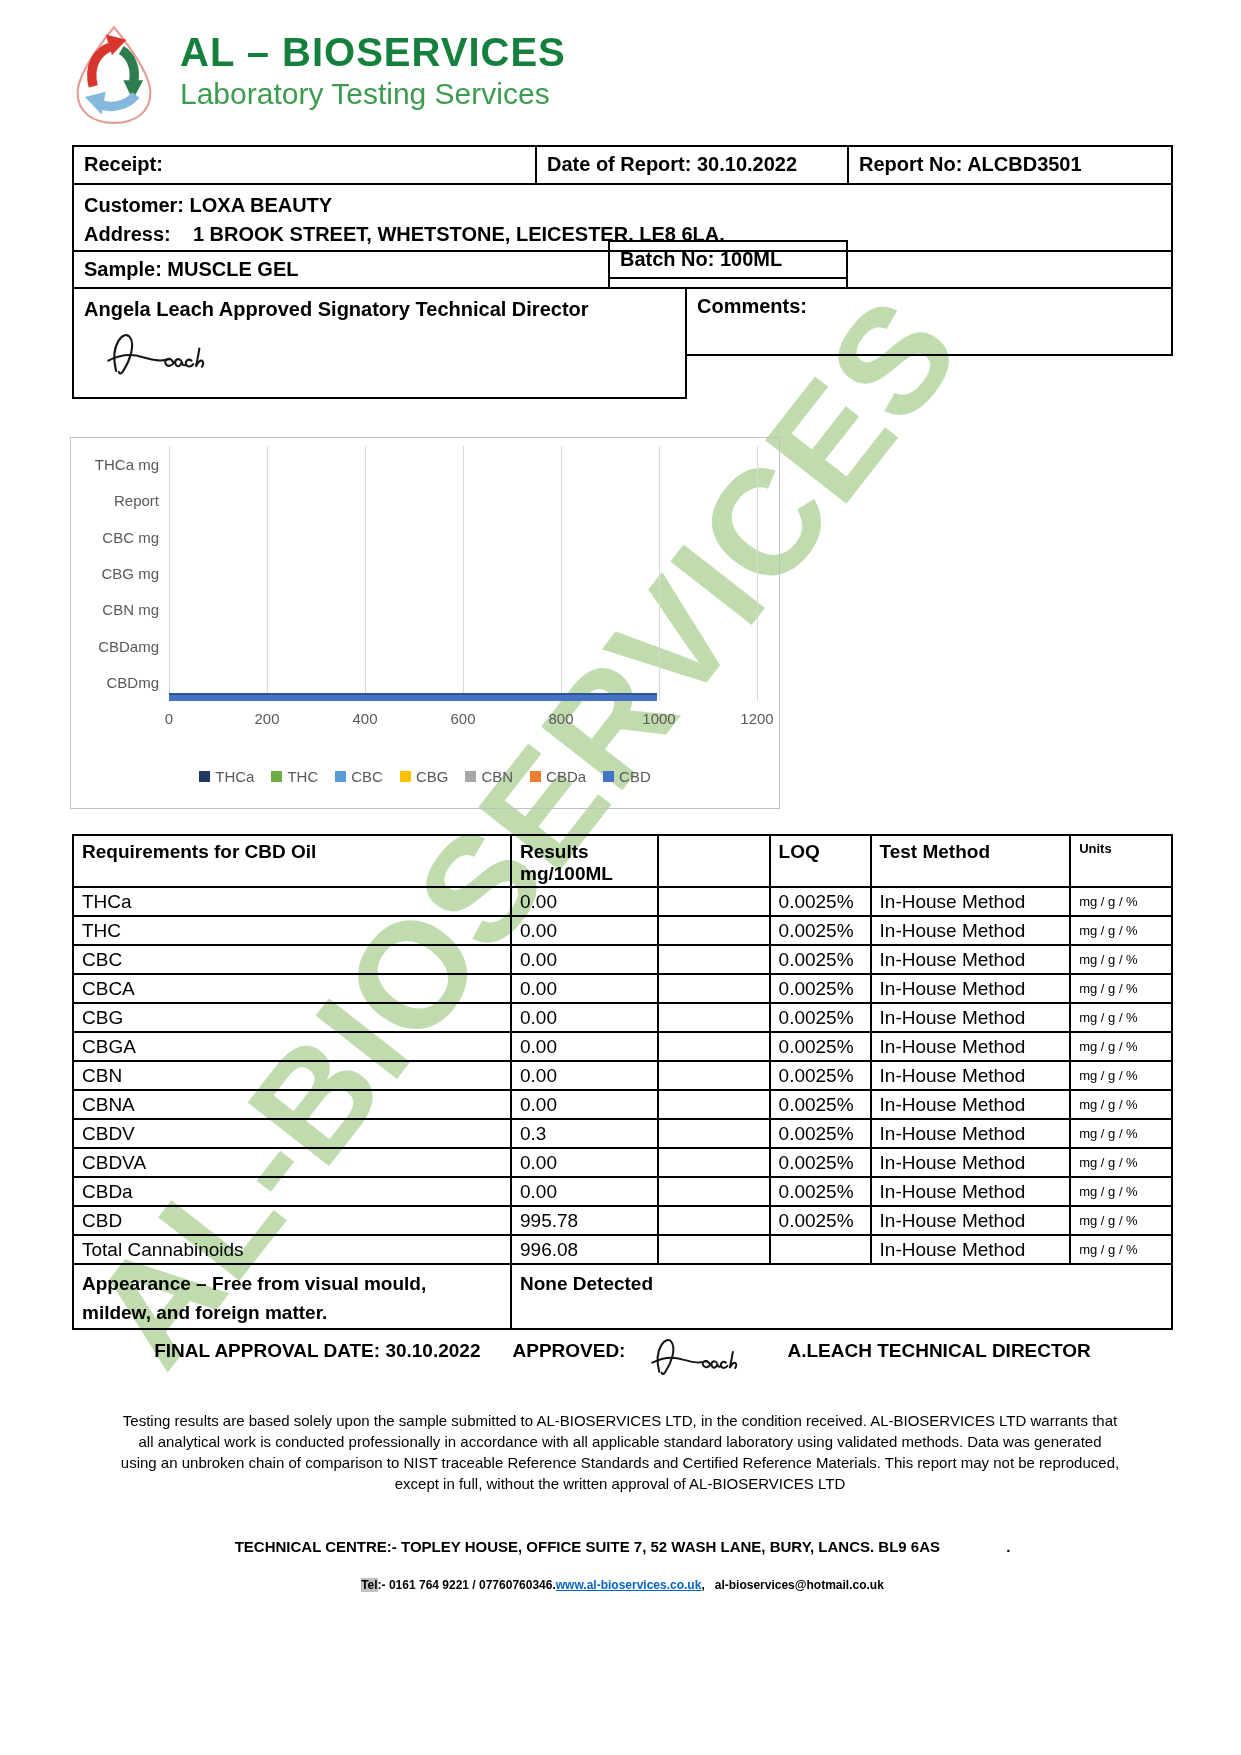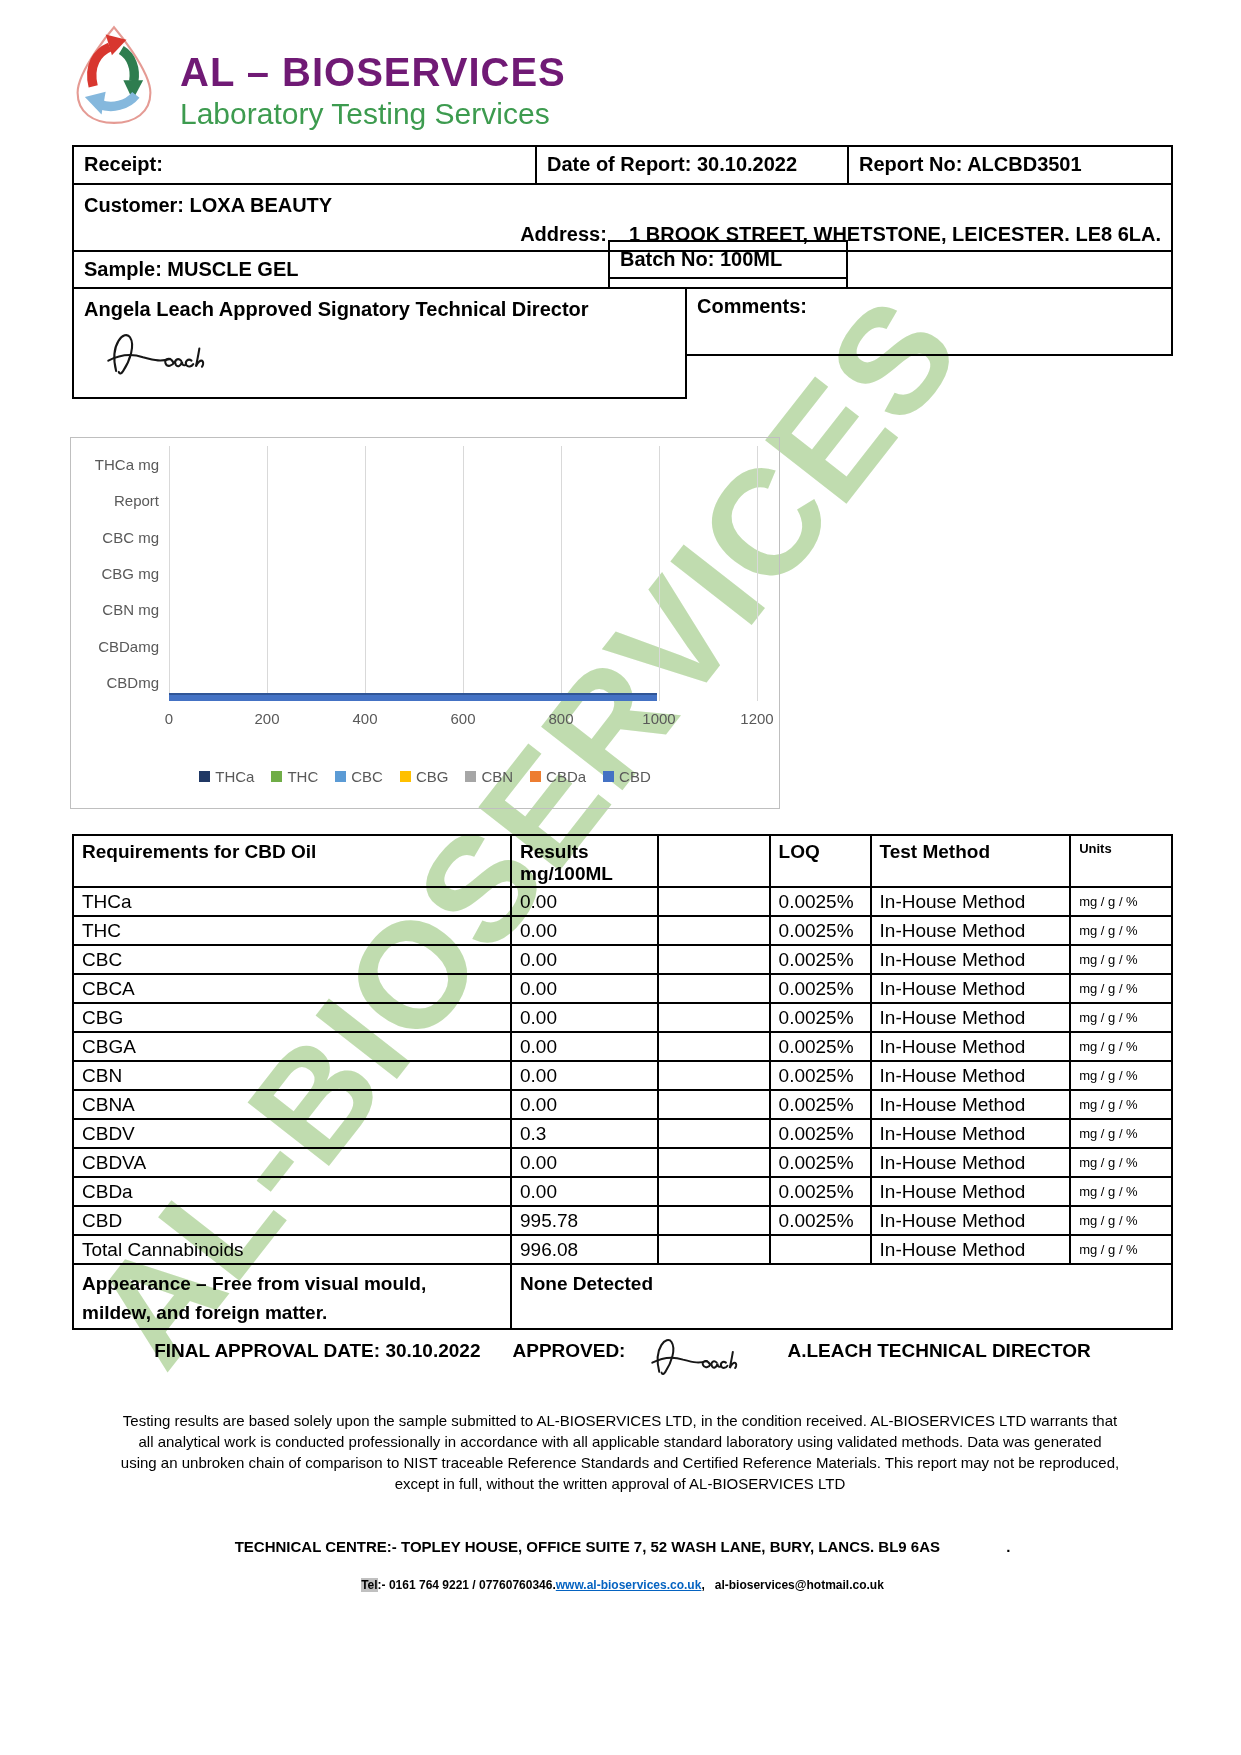--- a/index.html
+++ b/index.html
@@ -24,21 +24,21 @@
   .info-table .cell { position:absolute; border:2px solid #000; padding:6px 10px; background:transparent; }
   .c-receipt  { left:0;   top:0;   width:465px;  height:40px; }
   .c-date     { left:463px; top:0; width:314px;  height:40px; }
   .c-report   { left:775px; top:0; width:326px;  height:40px; }
   .c-customer { left:0;   top:38px;  width:1101px; height:69px; line-height:29px; }
   .c-sample   { left:0;   top:105px; width:538px;  height:39px; }
   .c-batch    { left:536px; top:95px; width:240px; height:39px; }
   .c-blank    { left:774px; top:105px; width:327px; height:39px; }
   .c-sign     { left:0;   top:142px; width:615px;  height:112px; line-height:29px; }
   .c-comments { left:613px; top:142px; width:488px; height:69px; }
-  .pre { white-space:pre;text-align:right; }
+  .pre { white-space:pre; }
   .sig-in-cell { margin-top:2px; margin-left:10px; }
 
   
   .chart-box { position:absolute; left:70px; top:437px; width:710px; height:372px; border:1px solid #bfbfbf; }
   .chart-cats { position:absolute; left:0; top:8px; width:88px; height:255px; display:flex; flex-direction:column; }
   .chart-cats .cat { flex:1; display:flex; align-items:center; justify-content:flex-end; font-size:15px; color:#595959; }
   .chart-plot { position:absolute; left:98px; top:8px; width:588px; height:255px; }
   .gridline { position:absolute; top:0; bottom:0; width:1px; background:#d9d9d9; }
   .bar { position:absolute; height:8px; border-top:2px solid #2f5597; }
   .chart-xticks { position:absolute; left:98px; top:272px; width:588px; height:20px; }
@@ -83,21 +83,21 @@
       <svg width="104" height="104" viewBox="0 0 100 100">
         <path d="M50 5 C50 5 15 46 15 68 C15 87 30 97 50 97 C70 97 85 87 85 68 C85 46 50 5 50 5 Z" fill="none" stroke="#e59b94" stroke-width="2"></path>
         <path d="M30 62 C25 42 34 29 46 24" fill="none" stroke="#d8372f" stroke-width="9"></path>
         <polygon points="42,12 62,17 48,32" fill="#d8372f"></polygon>
         <path d="M57 27 C67 33 71 45 69 57" fill="none" stroke="#2e7d4f" stroke-width="9"></path>
         <polygon points="59,56 78,56 68,75" fill="#2e7d4f"></polygon>
         <path d="M71 70 C63 80 48 84 36 79" fill="none" stroke="#85b8dd" stroke-width="9"></path>
         <polygon points="42,67 38,89 22,72" fill="#85b8dd"></polygon>
       </svg>
       <div class="brand-text">
-        <div class="brand-title" style="color: #701a75; margin-top: 20px;">AL – BIOSERVICES</div>
+        <div class="brand-title" style="color: #15803d;">AL – BIOSERVICES</div>
         <div class="brand-sub" style="color: rgb(61, 155, 79);">Laboratory Testing Services</div>
       </div>
     </div>
 
     <div class="info-table">
       <div class="cell c-receipt">Receipt:</div>
       <div class="cell c-date">Date of Report: 30.10.2022</div>
       <div class="cell c-report">Report No: ALCBD3501</div>
       <div class="cell c-customer">
         <div>Customer: LOXA BEAUTY</div>

